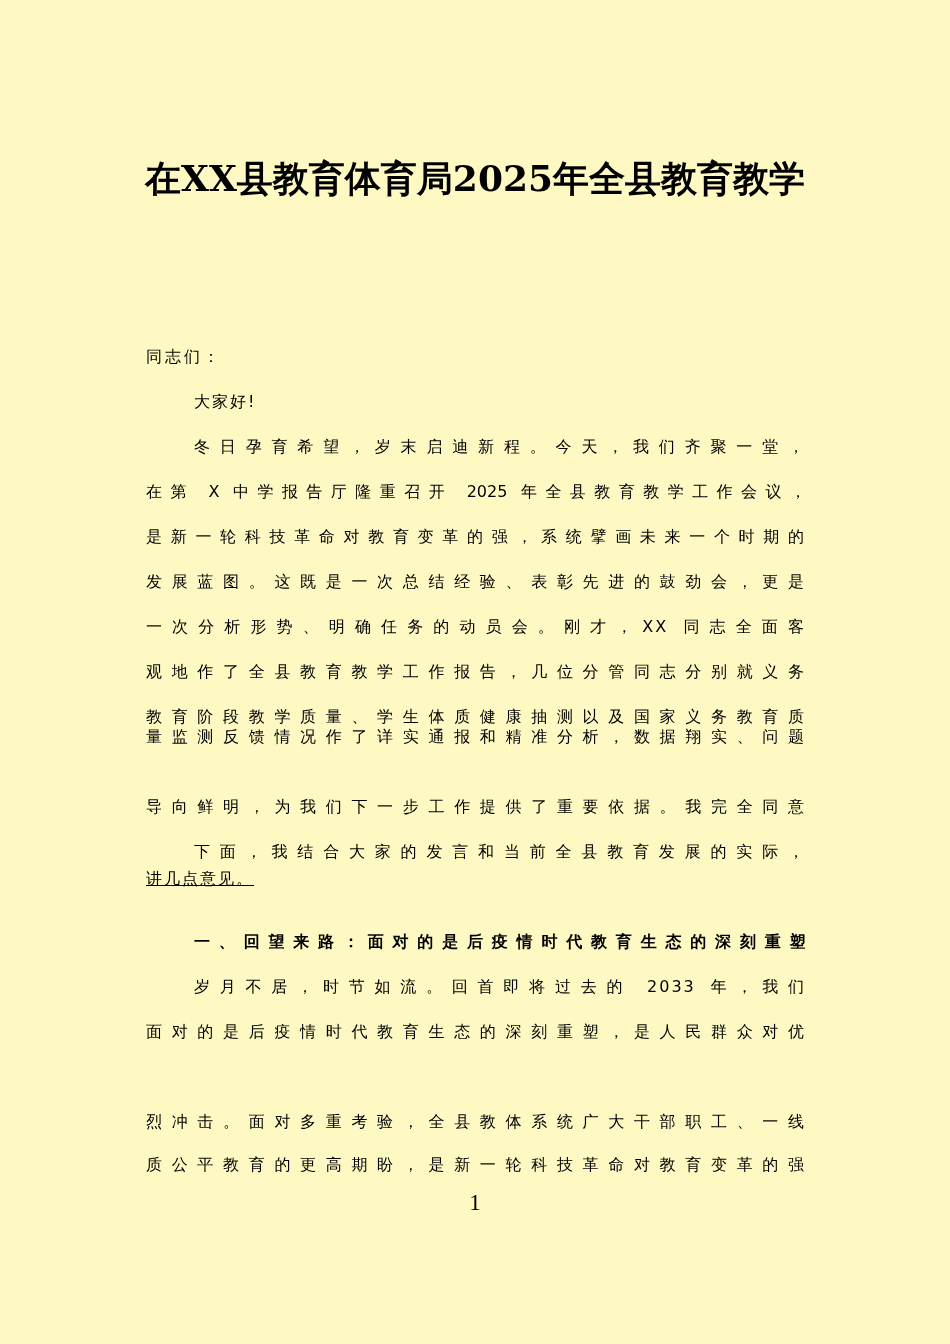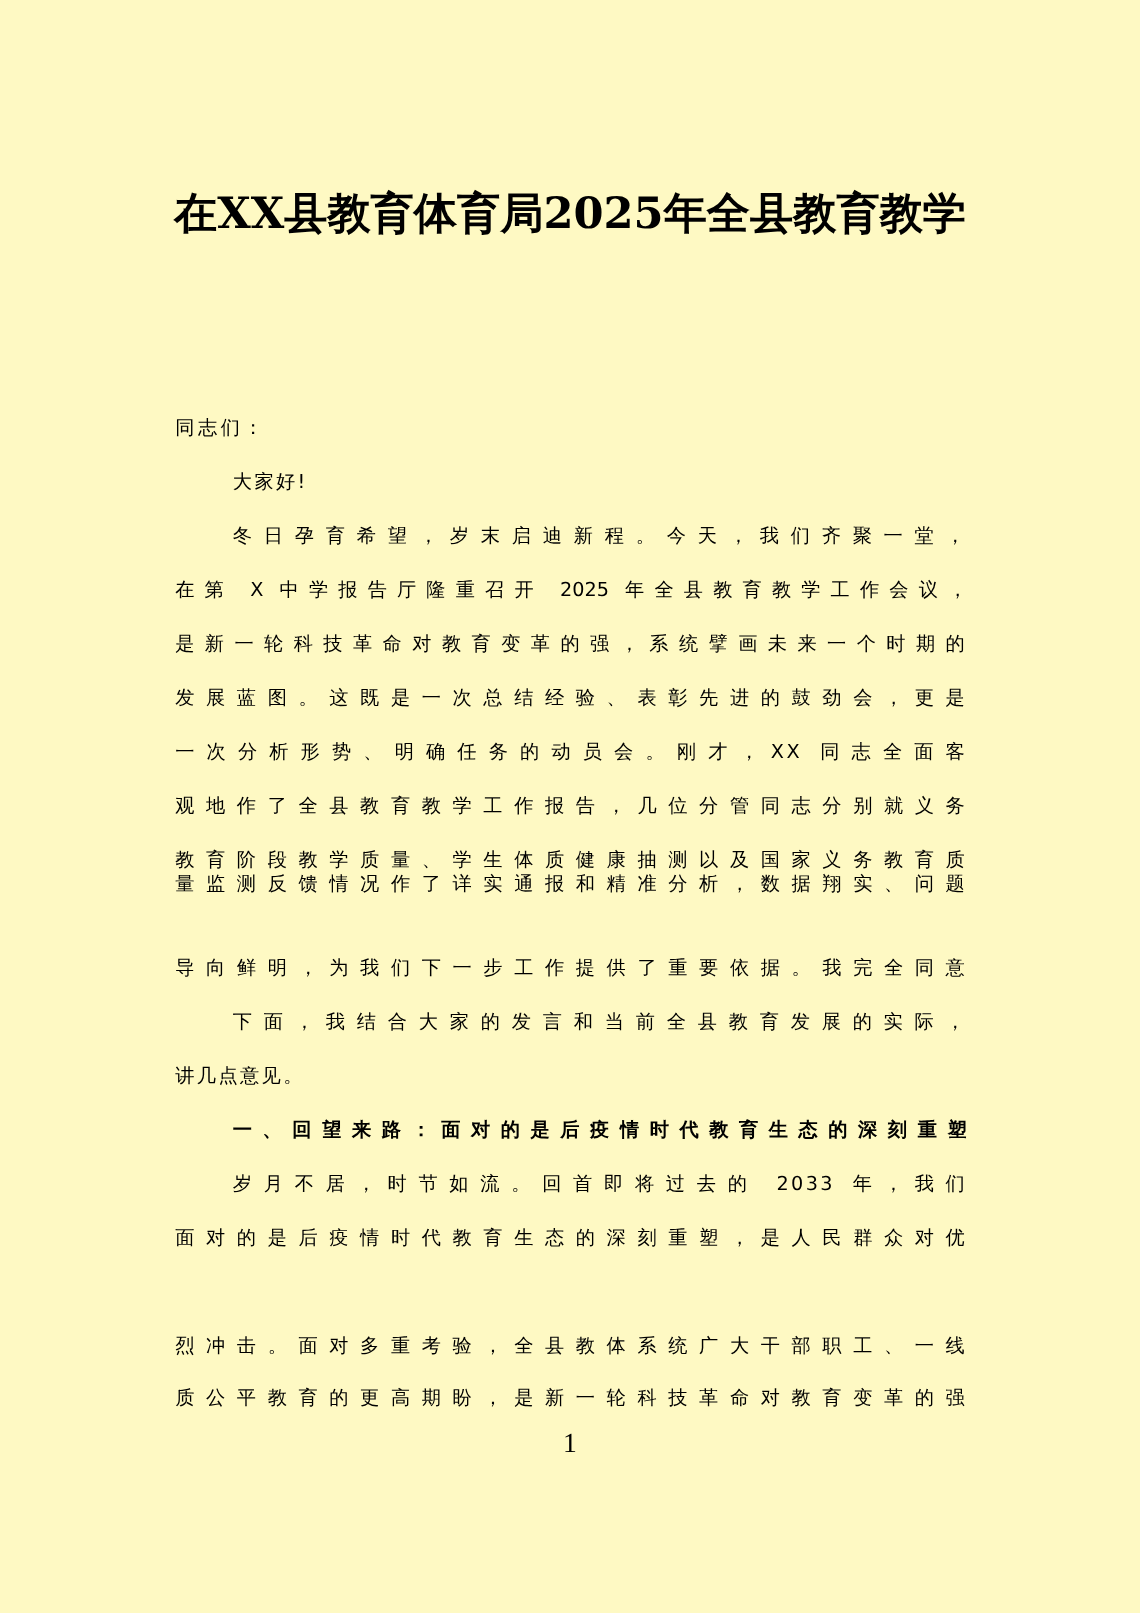--- a/index.html
+++ b/index.html
@@ -78,21 +78,21 @@
   <div class="line" style="top:477px; letter-spacing:0px;">在第 X 中学报告厅隆重召开 2025 年全县教育教学工作会议，</div>
   <div class="line" style="top:522px;">是新一轮科技革命对教育变革的强，系统擘画未来一个时期的</div>
   <div class="line" style="top:567px;">发展蓝图。这既是一次总结经验、表彰先进的鼓劲会，更是</div>
   <div class="line" style="top:612px;">一次分析形势、明确任务的动员会。刚才，XX 同志全面客</div>
   <div class="line" style="top:657px;">观地作了全县教育教学工作报告，几位分管同志分别就义务</div>
   <div class="line" style="top:702px;">教育阶段教学质量、学生体质健康抽测以及国家义务教育质</div>
   <div class="line" style="top:706px;margin-top:16px;">量监测反馈情况作了详实通报和精准分析，数据翔实、问题</div>
   <div class="line" style="top:792px;">导向鲜明，为我们下一步工作提供了重要依据。我完全同意</div>
 
   <div class="line indent" style="top:837px;">下面，我结合大家的发言和当前全县教育发展的实际，</div>
-  <div class="line short" style="top:882px;">讲几点意见。</div>
+  <div class="line short" style="top:864px;text-decoration:underline;">讲几点意见。</div>
 
   <div class="line indent heading" style="top:927px;">一、回望来路：面对的是后疫情时代教育生态的深刻重塑</div>
 
   <div class="line indent" style="top:972px;">岁月不居，时节如流。回首即将过去的 2033 年，我们</div>
   <div class="line" style="top:1017px;">面对的是后疫情时代教育生态的深刻重塑，是人民群众对优</div>
   <div class="line" style="top:1106px;margin-top:44px;">质公平教育的更高期盼，是新一轮科技革命对教育变革的强</div>
   <div class="line" style="top:1107px;">烈冲击。面对多重考验，全县教体系统广大干部职工、一线</div>
 
   <div class="page-number">1</div>
 </div>

